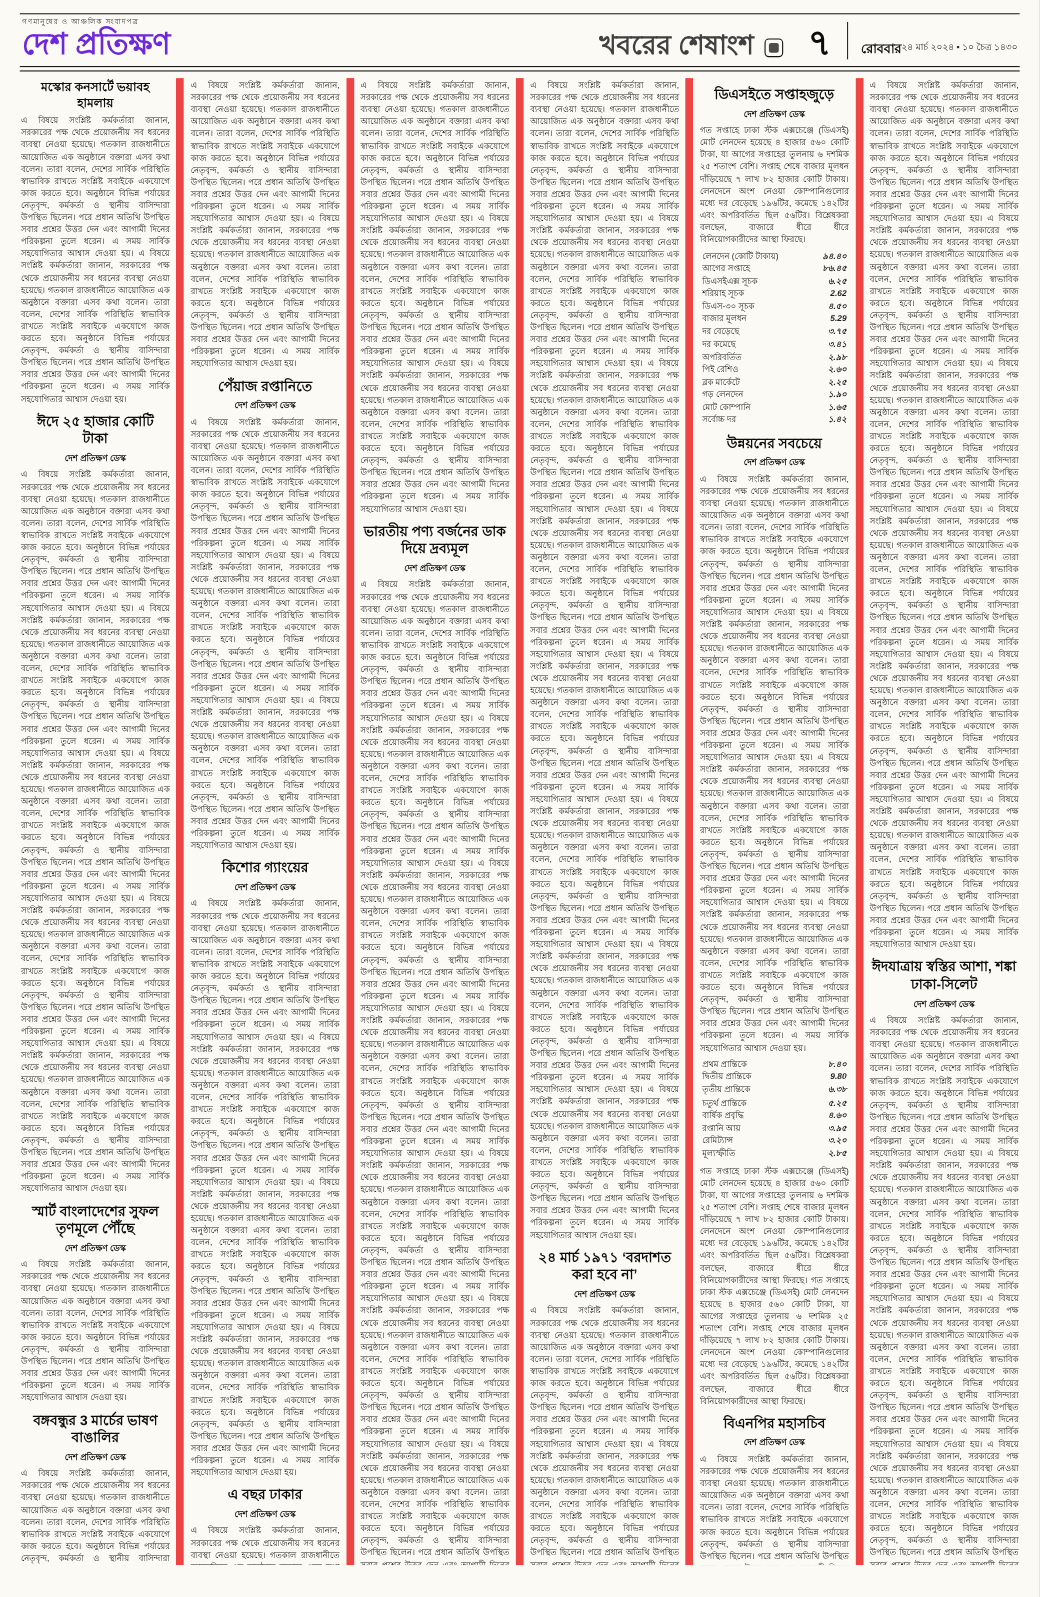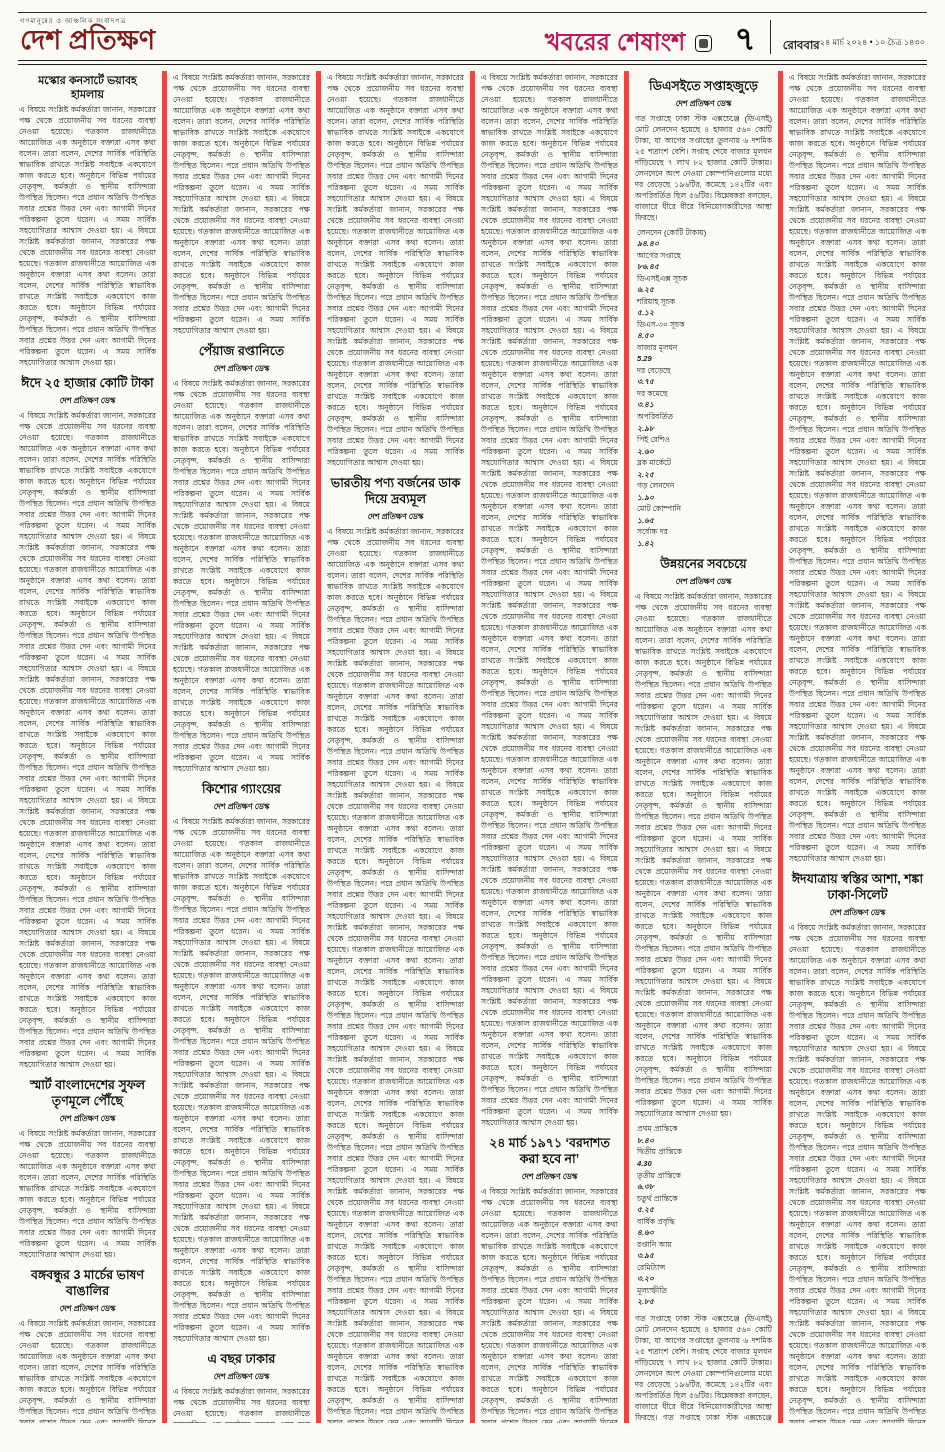--- a/index.html
+++ b/index.html
@@ -9,52 +9,52 @@
     font-family:"Liberation Sans","DejaVu Sans",sans-serif;color:#141414;
     overflow:hidden;
   }
   
   .mast{
     display:flex;align-items:flex-end;
     border-top:1px solid #2a2a2a;padding:5px 2px 6px;
   }
   .logo-block{display:flex;flex-direction:column;line-height:1;}
   .tagline{font-size:6.5px;letter-spacing:1px;color:#333;margin-bottom:2px;}
-  .paper-name{font-size:27px;font-weight:800;letter-spacing:0;color:#7f1d1d;}
+  .paper-name{font-size:27px;font-weight:800;letter-spacing:0;color:#6d28d9;}
   .mast-spacer{flex:1;}
-  .section-title{font-size:24px;font-weight:800;color:#be185d;line-height:1;margin-right:10px;white-space:nowrap;}
+  .section-title{font-size:24px;font-weight:800;color:#404040;line-height:1;margin-right:10px;white-space:nowrap;}
   .emblem-box{
     width:15px;height:15px;border:1.6px solid #111;border-radius:4px;
     margin:0 22px 2px 0;position:relative;flex:0 0 auto;
   }
   .emblem-box::after{content:"";position:absolute;left:3px;top:3px;right:3px;bottom:3px;border-radius:2px;background:#111;opacity:.75;}
   .page-number{font-size:33px;font-weight:800;line-height:.85;margin-right:14px;color:#0c0c0c;}
   .mast-divider{width:1px;height:34px;background:#2a2a2a;margin-right:12px;flex:0 0 auto;}
   .date-block{display:flex;flex-direction:row;line-height:1.25;padding-bottom:1px;min-width:118px;}
   .day{font-size:11.5px;font-weight:800;}
   .date-line{font-size:8.2px;color:#222;white-space:nowrap;}
   .double-rule{height:3px;border-top:1.6px solid #1b1b1b;border-bottom:1px solid #1b1b1b;margin:0 0 6px;}
   
   .columns{display:flex;height:1352px;overflow:hidden;}
   .column{
     flex:1 1 0;min-width:0;padding:0 6px;overflow:hidden;
-    border-right:5px solid #ef4444;
+    border-right:7px solid #ef4444;
   }
   .column:first-child{padding-left:1px;}
   .column:last-child{border-right:none;padding-right:1px;}
   .headline{font-weight:800;text-align:center;line-height:1.28;margin:7px 2px 3px;color:#0d0d0d;}
   .headline.lg{font-size:12.5px;}
   .headline.md{font-size:11px;margin-top:2px;}
   .byline{font-size:7.8px;font-weight:700;text-align:center;margin:0 0 3px;color:#111;}
   .body{
     font-size:7.6px;line-height:1.45;text-align:justify;
     margin:1px 0 4px;color:#242424;word-spacing:.4px;
   }
   .stats{margin:2px 2px 5px;}
-  .stat-row{display:flex;justify-content:space-between;font-size:7.6px;line-height:1.52;color:#1e1e1e;flex-direction:column;}
+  .stat-row{display:flex;justify-content:space-between;font-size:7.6px;line-height:1.52;color:#1e1e1e;}
   .stat-value{font-weight:600;font-style:italic;}
 </style>
 </head>
 <body>
 
 <div class="page">
 
   <div class="mast">
     <div class="logo-block">
       <span class="tagline">গণমানুষের ও আঞ্চলিক সংবাদপত্র</span>
@@ -122,21 +122,21 @@
           <div class="stat-row">
             <span class="stat-label">আগের সপ্তাহে</span>
             <span class="stat-value">৮৬.৪৫</span>
           </div>
           <div class="stat-row">
             <span class="stat-label">ডিএসইএক্স সূচক</span>
             <span class="stat-value">৬.২৫</span>
           </div>
           <div class="stat-row">
             <span class="stat-label">শরিয়াহ সূচক</span>
-            <span class="stat-value">৫.১২</span>
+            <span class="stat-value">2.62</span>
           </div>
           <div class="stat-row">
             <span class="stat-label">ডিএস-৩০ সূচক</span>
             <span class="stat-value">৪.৫০</span>
           </div>
           <div class="stat-row">
             <span class="stat-label">বাজার মূলধন</span>
             <span class="stat-value">5.29</span>
           </div>
           <div class="stat-row">
@@ -175,21 +175,21 @@
         <div class="headline lg">উন্নয়নের সবচেয়ে</div>
         <div class="byline">দেশ প্রতিক্ষণ ডেস্ক</div>
         <p class="body">এ বিষয়ে সংশ্লিষ্ট কর্মকর্তারা জানান, সরকারের পক্ষ থেকে প্রয়োজনীয় সব ধরনের ব্যবস্থা নেওয়া হয়েছে। গতকাল রাজধানীতে আয়োজিত এক অনুষ্ঠানে বক্তারা এসব কথা বলেন। তারা বলেন, দেশের সার্বিক পরিস্থিতি স্বাভাবিক রাখতে সংশ্লিষ্ট সবাইকে একযোগে কাজ করতে হবে। অনুষ্ঠানে বিভিন্ন পর্যায়ের নেতৃবৃন্দ, কর্মকর্তা ও স্থানীয় বাসিন্দারা উপস্থিত ছিলেন। পরে প্রধান অতিথি উপস্থিত সবার প্রশ্নের উত্তর দেন এবং আগামী দিনের পরিকল্পনা তুলে ধরেন। এ সময় সার্বিক সহযোগিতার আশ্বাস দেওয়া হয়। এ বিষয়ে সংশ্লিষ্ট কর্মকর্তারা জানান, সরকারের পক্ষ থেকে প্রয়োজনীয় সব ধরনের ব্যবস্থা নেওয়া হয়েছে। গতকাল রাজধানীতে আয়োজিত এক অনুষ্ঠানে বক্তারা এসব কথা বলেন। তারা বলেন, দেশের সার্বিক পরিস্থিতি স্বাভাবিক রাখতে সংশ্লিষ্ট সবাইকে একযোগে কাজ করতে হবে। অনুষ্ঠানে বিভিন্ন পর্যায়ের নেতৃবৃন্দ, কর্মকর্তা ও স্থানীয় বাসিন্দারা উপস্থিত ছিলেন। পরে প্রধান অতিথি উপস্থিত সবার প্রশ্নের উত্তর দেন এবং আগামী দিনের পরিকল্পনা তুলে ধরেন। এ সময় সার্বিক সহযোগিতার আশ্বাস দেওয়া হয়। এ বিষয়ে সংশ্লিষ্ট কর্মকর্তারা জানান, সরকারের পক্ষ থেকে প্রয়োজনীয় সব ধরনের ব্যবস্থা নেওয়া হয়েছে। গতকাল রাজধানীতে আয়োজিত এক অনুষ্ঠানে বক্তারা এসব কথা বলেন। তারা বলেন, দেশের সার্বিক পরিস্থিতি স্বাভাবিক রাখতে সংশ্লিষ্ট সবাইকে একযোগে কাজ করতে হবে। অনুষ্ঠানে বিভিন্ন পর্যায়ের নেতৃবৃন্দ, কর্মকর্তা ও স্থানীয় বাসিন্দারা উপস্থিত ছিলেন। পরে প্রধান অতিথি উপস্থিত সবার প্রশ্নের উত্তর দেন এবং আগামী দিনের পরিকল্পনা তুলে ধরেন। এ সময় সার্বিক সহযোগিতার আশ্বাস দেওয়া হয়। এ বিষয়ে সংশ্লিষ্ট কর্মকর্তারা জানান, সরকারের পক্ষ থেকে প্রয়োজনীয় সব ধরনের ব্যবস্থা নেওয়া হয়েছে। গতকাল রাজধানীতে আয়োজিত এক অনুষ্ঠানে বক্তারা এসব কথা বলেন। তারা বলেন, দেশের সার্বিক পরিস্থিতি স্বাভাবিক রাখতে সংশ্লিষ্ট সবাইকে একযোগে কাজ করতে হবে। অনুষ্ঠানে বিভিন্ন পর্যায়ের নেতৃবৃন্দ, কর্মকর্তা ও স্থানীয় বাসিন্দারা উপস্থিত ছিলেন। পরে প্রধান অতিথি উপস্থিত সবার প্রশ্নের উত্তর দেন এবং আগামী দিনের পরিকল্পনা তুলে ধরেন। এ সময় সার্বিক সহযোগিতার আশ্বাস দেওয়া হয়।</p>
         <div class="stats">
           <div class="stat-row">
             <span class="stat-label">প্রথম প্রান্তিকে</span>
             <span class="stat-value">৮.৪০</span>
           </div>
           <div class="stat-row">
             <span class="stat-label">দ্বিতীয় প্রান্তিকে</span>
-            <span class="stat-value">4.30</span>
+            <span class="stat-value">9.80</span>
           </div>
           <div class="stat-row">
             <span class="stat-label">তৃতীয় প্রান্তিকে</span>
             <span class="stat-value">৬.৩৮</span>
           </div>
           <div class="stat-row">
             <span class="stat-label">চতুর্থ প্রান্তিকে</span>
             <span class="stat-value">৫.২৫</span>
           </div>
           <div class="stat-row">

